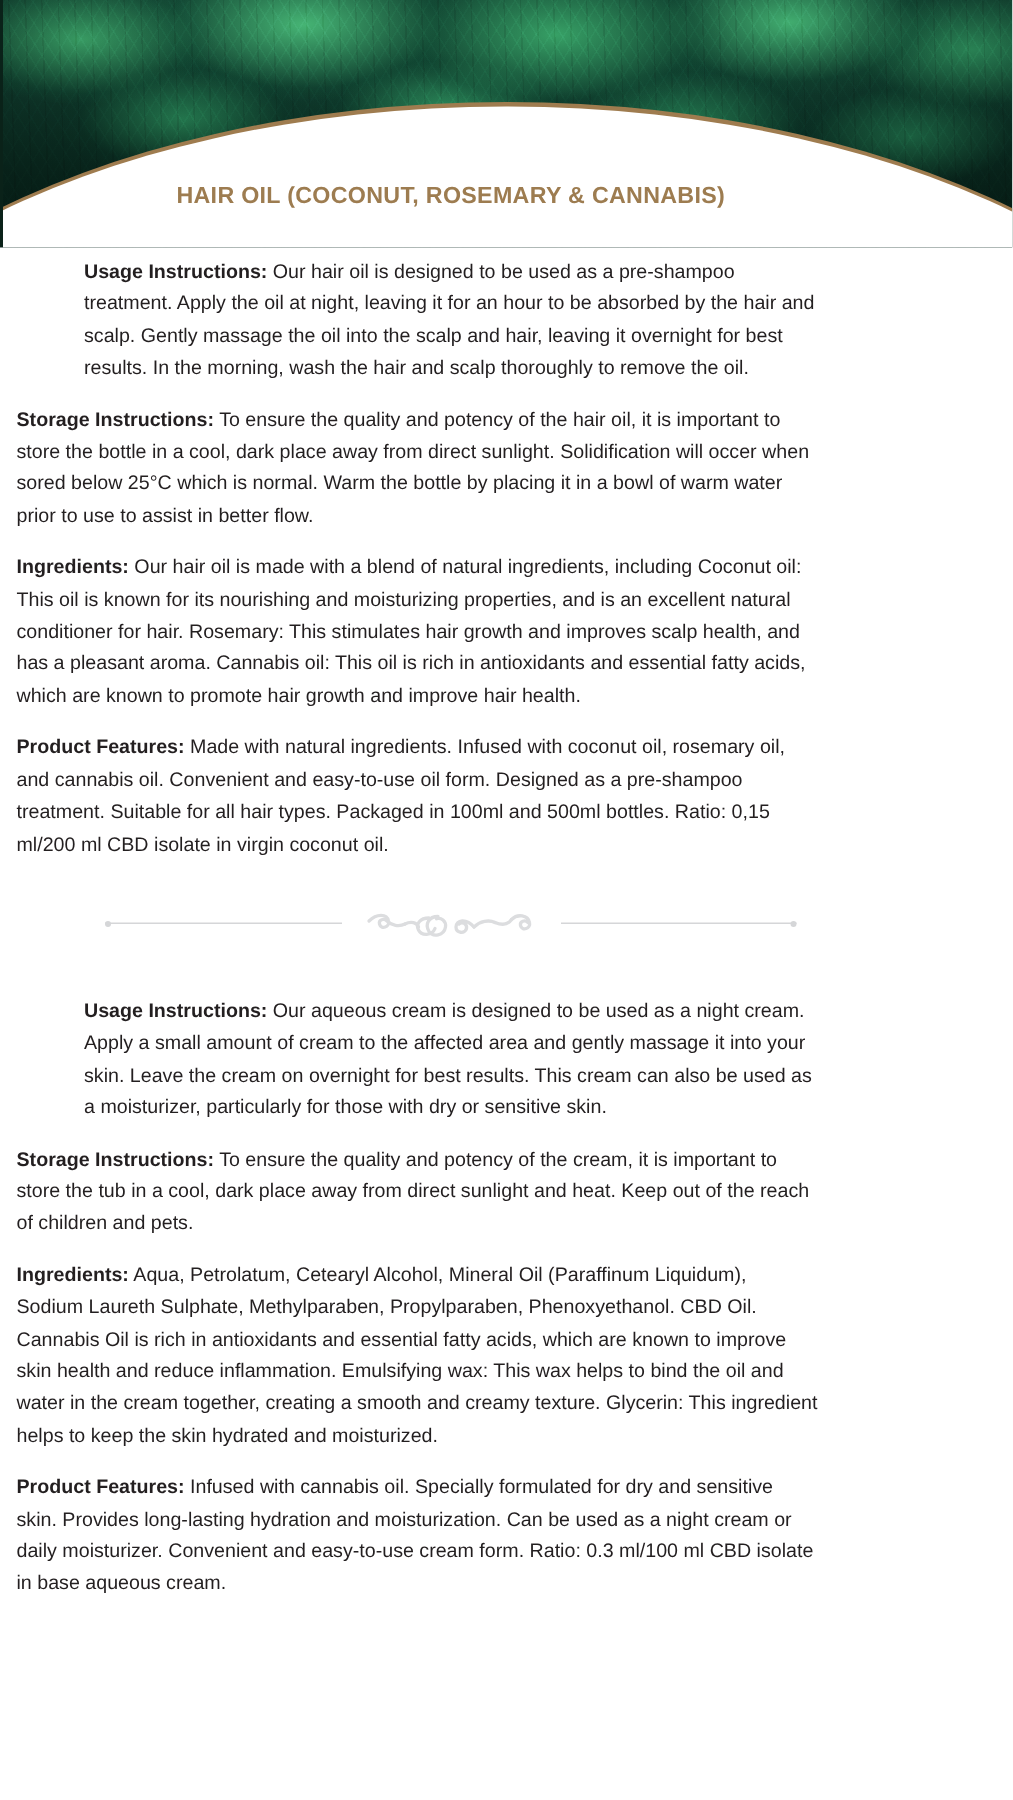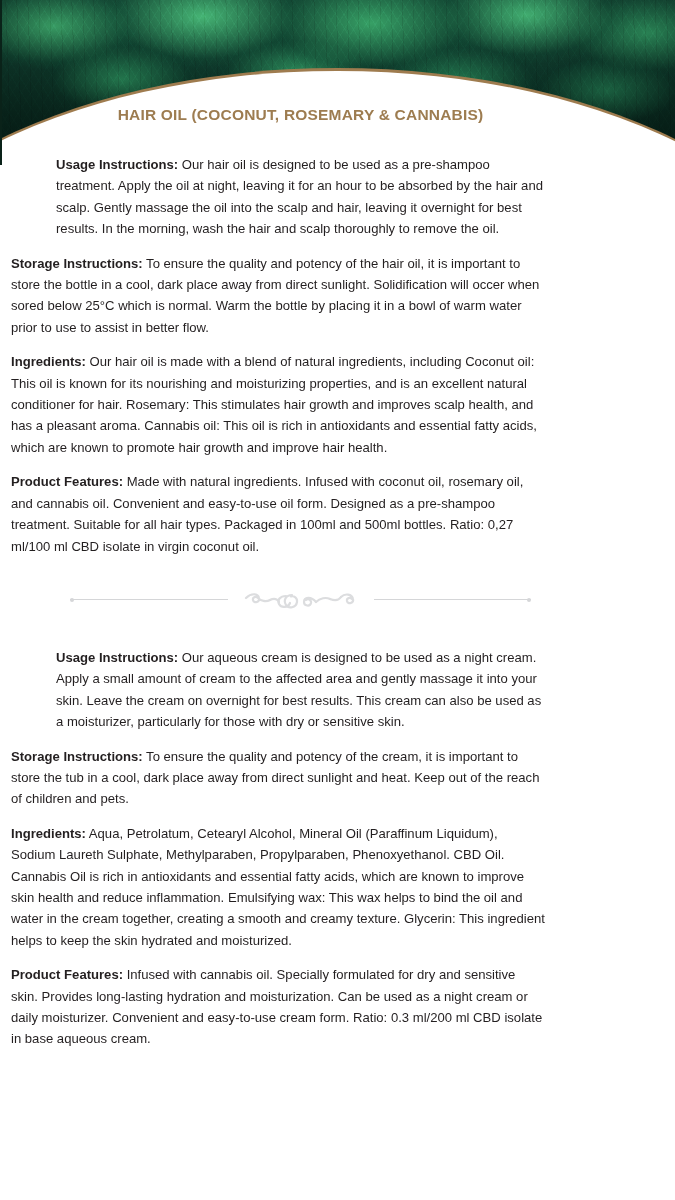--- a/index.html
+++ b/index.html
@@ -76,21 +76,21 @@
     border-radius: 50%;
     background: #ffffff;
     border-top: 3px solid #9f7c4f;
     box-sizing: border-box;
   }
 
   
   #doc-body {
     position: absolute;
     left: 0;
-    top: 102px;
+    top: 118px;
     width: 601px;
   }
 
   .section-title {
     text-align: center;
     color: #9d7c50;
     font-size: 15.5px;
     font-weight: bold;
     letter-spacing: .2px;
     margin: 0;
@@ -187,21 +187,21 @@
 
       <p class="para">
         <span class="para-lead">Storage Instructions:</span><span> To ensure the quality and potency of the hair oil, it is important to store the bottle in a cool, dark place away from direct sunlight. Solidification will occer when sored below 25°C which is normal. Warm the bottle by placing it in a bowl of warm water prior to use to assist in better flow.</span>
       </p>
 
       <p class="para">
         <span class="para-lead">Ingredients:</span><span> Our hair oil is made with a blend of natural ingredients, including Coconut oil: This oil is known for its nourishing and moisturizing properties, and is an excellent natural conditioner for hair. Rosemary: This stimulates hair growth and improves scalp health, and has a pleasant aroma. Cannabis oil: This oil is rich in antioxidants and essential fatty acids, which are known to promote hair growth and improve hair health.</span>
       </p>
 
       <p class="para">
-        <span class="para-lead">Product Features:</span><span> Made with natural ingredients. Infused with coconut oil, rosemary oil, and cannabis oil. Convenient and easy-to-use oil form. Designed as a pre-shampoo treatment. Suitable for all hair types. Packaged in 100ml and 500ml bottles. Ratio: 0,27 ml/100 ml CBD isolate in virgin coconut oil.</span>
+        <span class="para-lead">Product Features:</span><span> Made with natural ingredients. Infused with coconut oil, rosemary oil, and cannabis oil. Convenient and easy-to-use oil form. Designed as a pre-shampoo treatment. Suitable for all hair types. Packaged in 100ml and 500ml bottles. Ratio: 0,15 ml/200 ml CBD isolate in virgin coconut oil.</span>
       </p>
     </section>
 
     <div id="section-divider">
       <span class="div-rule left"></span>
       <span id="divider-ornament">
         <svg width="118" height="26" viewBox="0 0 118 26" fill="none" xmlns="http://www.w3.org/2000/svg" aria-hidden="true">
           <g stroke="#dcdddf" stroke-width="2.2" fill="none" stroke-linecap="round">
             <path d="M4 11 C9 6, 16 6, 17 11 C18 15, 12 17, 11 13 C10.3 10, 14 9, 16 11 C19 14, 24 15, 28 13"></path>
             <path d="M28 13 C32 11, 36 12, 37 15"></path>
@@ -225,18 +225,18 @@
 
       <p class="para">
         <span class="para-lead">Storage Instructions:</span><span> To ensure the quality and potency of the cream, it is important to store the tub in a cool, dark place away from direct sunlight and heat. Keep out of the reach of children and pets.</span>
       </p>
 
       <p class="para">
         <span class="para-lead">Ingredients:</span><span> Aqua, Petrolatum, Cetearyl Alcohol, Mineral Oil (Paraffinum Liquidum), Sodium Laureth Sulphate, Methylparaben, Propylparaben, Phenoxyethanol. CBD Oil. Cannabis Oil is rich in antioxidants and essential fatty acids, which are known to improve skin health and reduce inflammation. Emulsifying wax: This wax helps to bind the oil and water in the cream together, creating a smooth and creamy texture. Glycerin: This ingredient helps to keep the skin hydrated and moisturized.</span>
       </p>
 
       <p class="para">
-        <span class="para-lead">Product Features:</span><span> Infused with cannabis oil. Specially formulated for dry and sensitive skin. Provides long-lasting hydration and moisturization. Can be used as a night cream or daily moisturizer. Convenient and easy-to-use cream form. Ratio:  0.3 ml/200 ml CBD isolate in base aqueous cream.</span>
+        <span class="para-lead">Product Features:</span><span> Infused with cannabis oil. Specially formulated for dry and sensitive skin. Provides long-lasting hydration and moisturization. Can be used as a night cream or daily moisturizer. Convenient and easy-to-use cream form. Ratio:  0.3 ml/100 ml CBD isolate in base aqueous cream.</span>
       </p>
     </section>
 
   </div>
 </div>
 
 </body></html>

